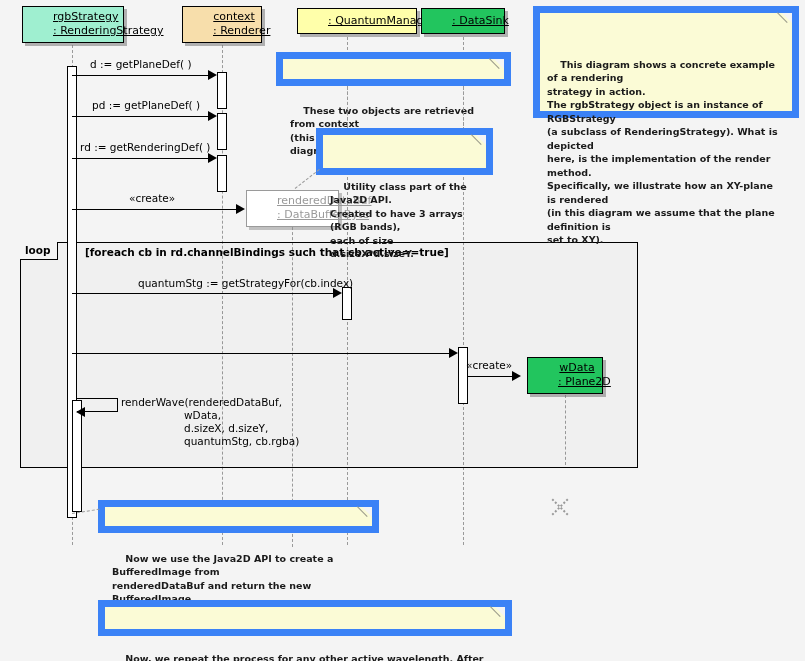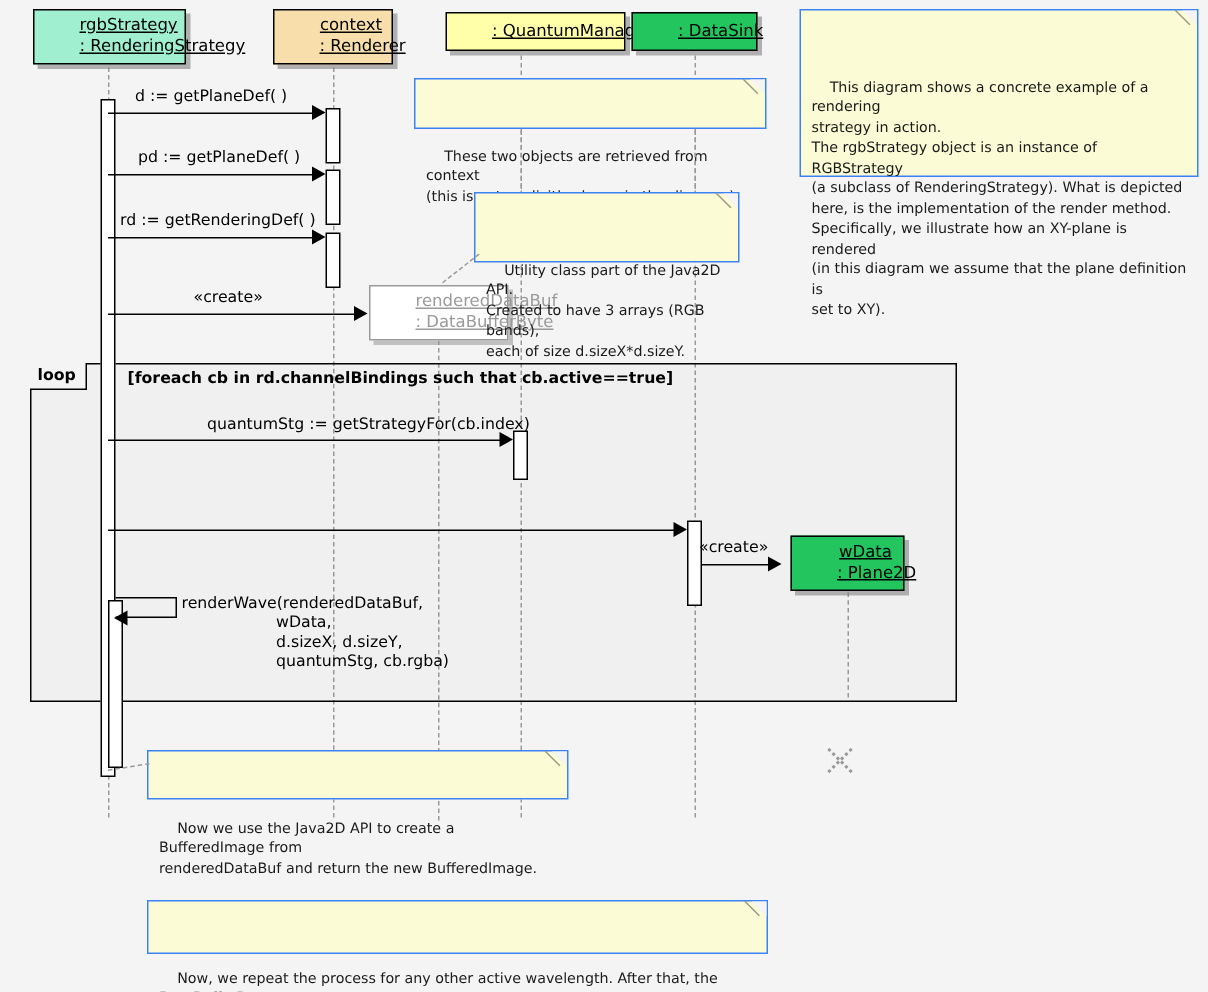--- a/index.html
+++ b/index.html
@@ -97,26 +97,27 @@
     border: 1px solid #000;
     border-left: none;
     background: transparent;
   }
 
   
   .note {
     position: absolute;
     box-sizing: border-box;
     background: #FBFBD6;
-    border: 1px solid #3b82f6;
+    border: 7px solid #3b82f6;
     font-size: 9.5px;
     line-height: 13.5px;
     padding: 4px 7px 4px 7px;
     color: #1a1a1a;
     white-space: pre-wrap;
+    font-weight: bold;
   }
   .note .fold {
     position: absolute;
     top: 0; right: 0;
     width: 0; height: 0;
     border-left: 10px solid transparent;
     border-top: 10px solid #f4f4f4;
   }
   .note .fold-line {
     position: absolute;

